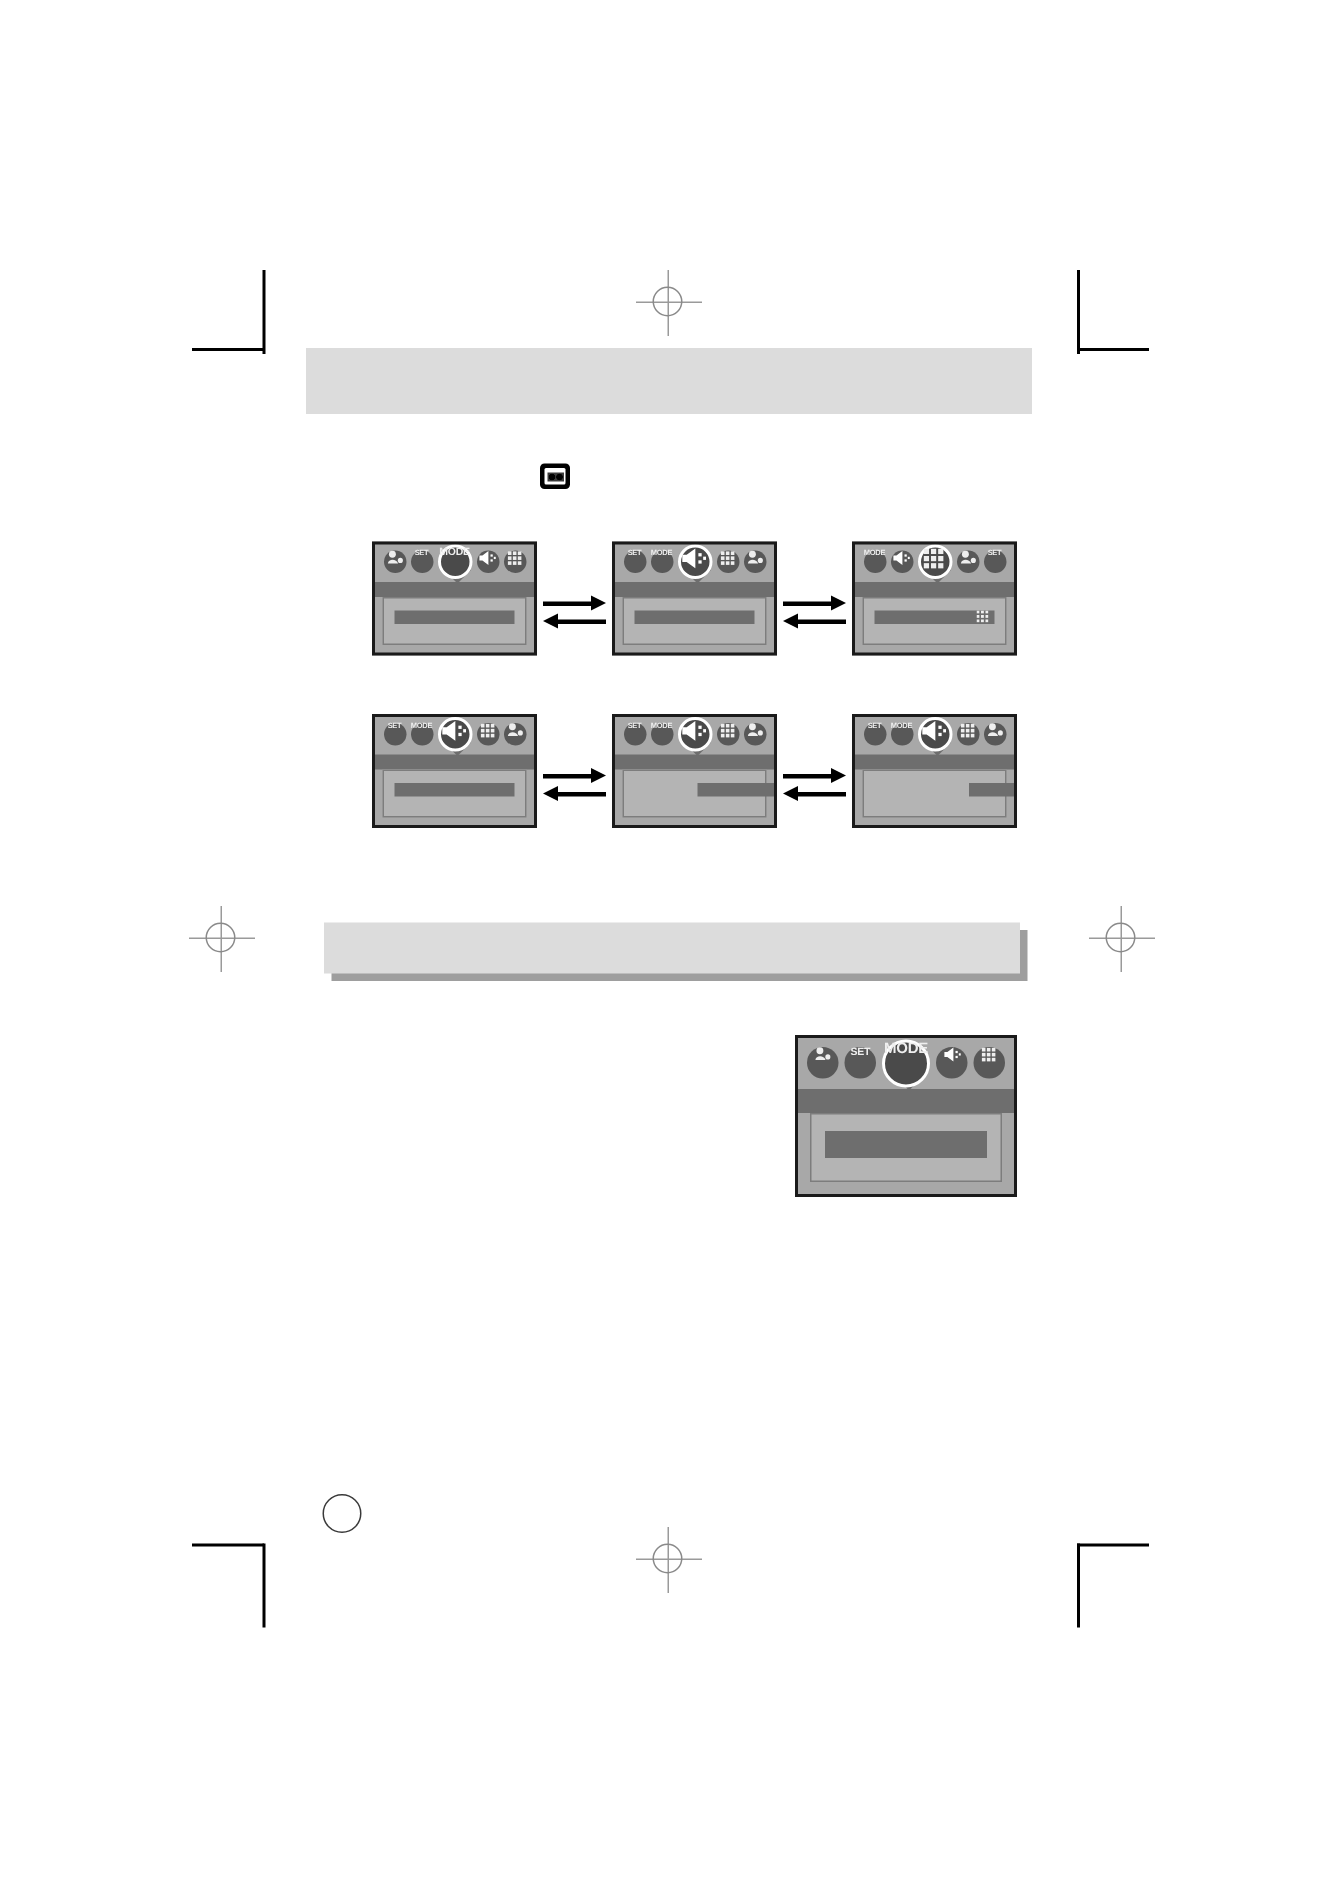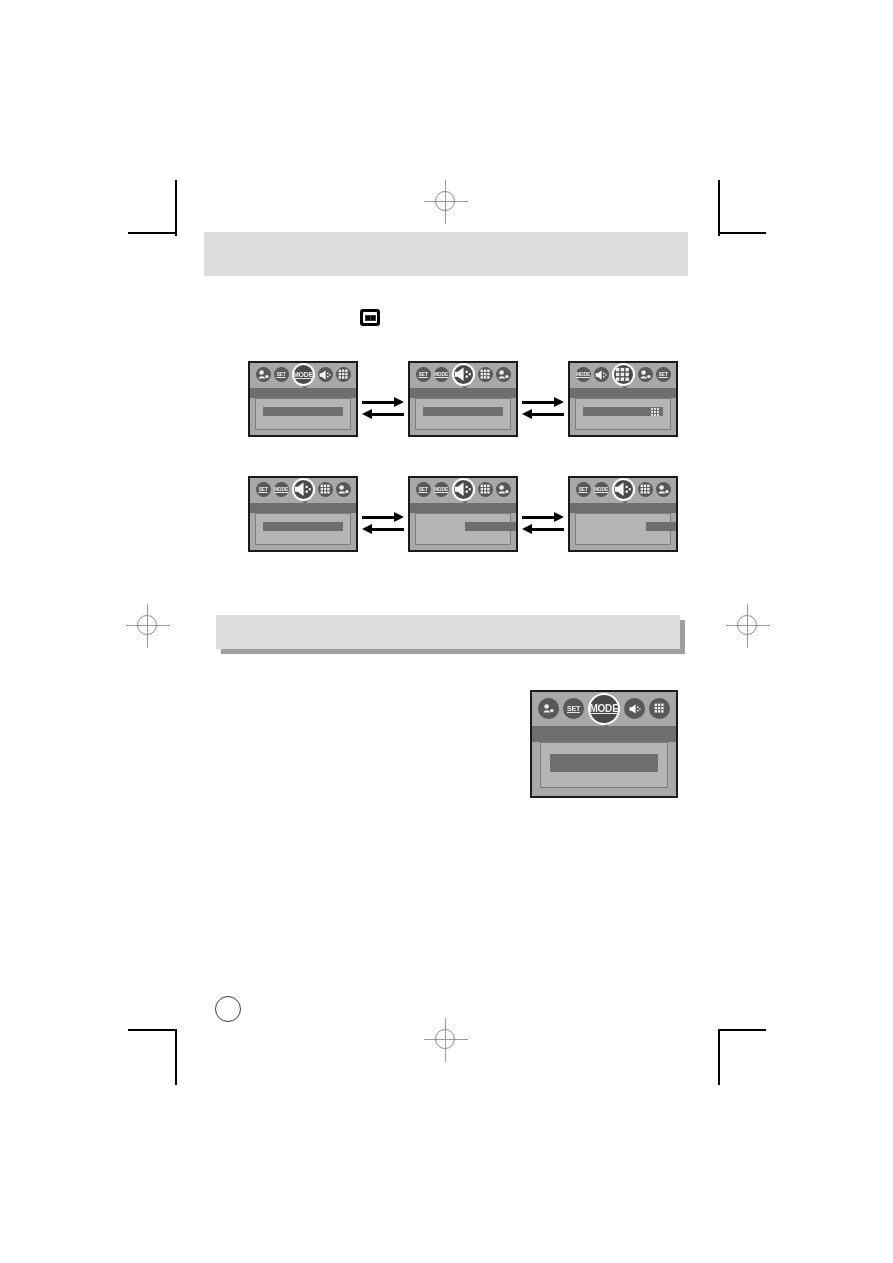--- a/index.html
+++ b/index.html
@@ -69,24 +69,23 @@
     overflow:hidden;
   }
   .lcd-icons{
     position:absolute;left:0;top:4px;width:100%;
     display:flex;justify-content:space-around;align-items:flex-start;
     padding:0 4px;box-sizing:border-box;
   }
   .ic{
     width:15px;height:15px;border-radius:50%;
     background:#585858;
-    display:flex;align-items:center;justify-content:center;
+    display:flex;justify-content:center;
     position:relative;flex:none;
     color:#e8e8e8;
-    text-decoration:underline;
   }
   .ic.sel{
     width:23px;height:23px;margin-top:-4px;
     background:#4a4a4a;
     border:2px solid #ffffff;
     box-sizing:border-box;
     z-index:3;
   }
   .ic svg{display:block;}
   .ic .lbl{

